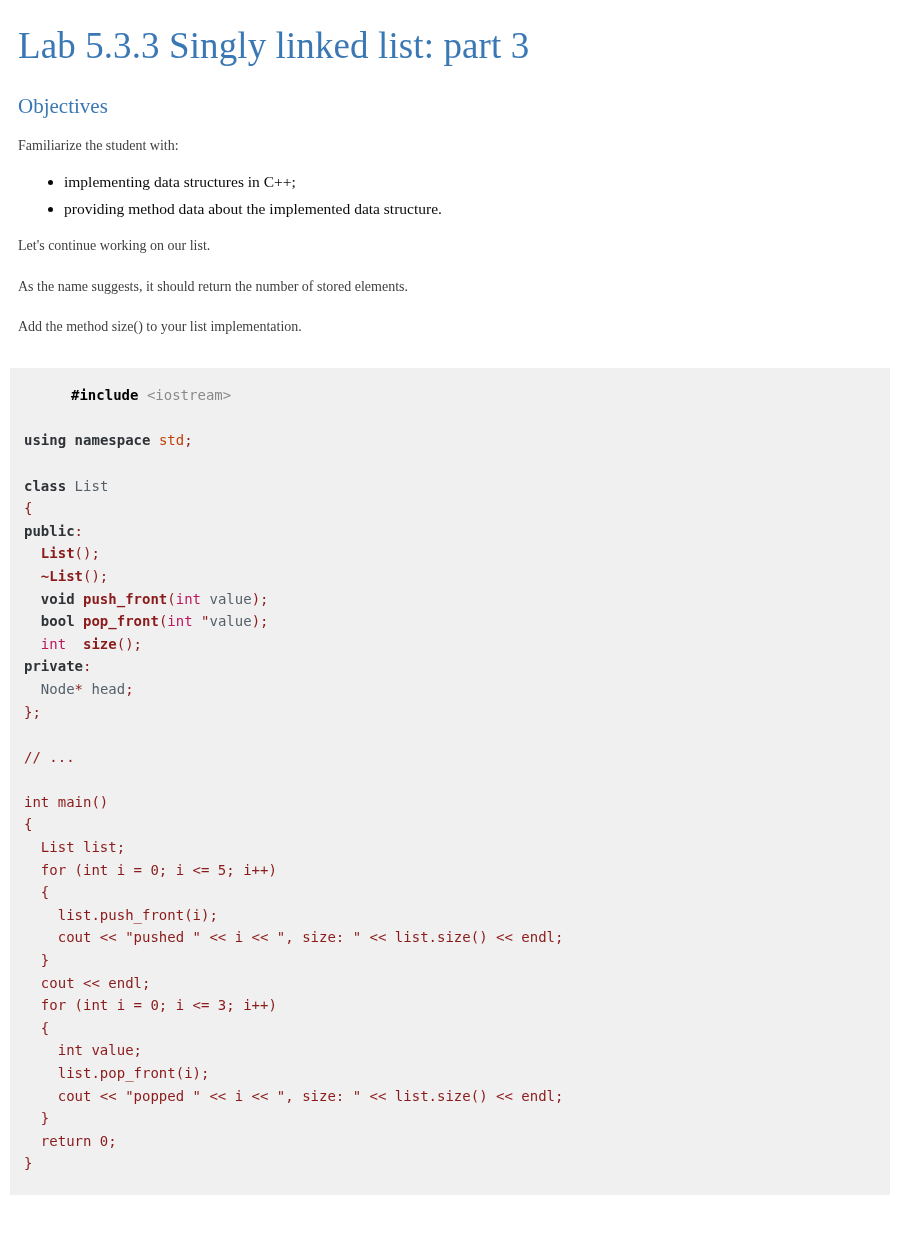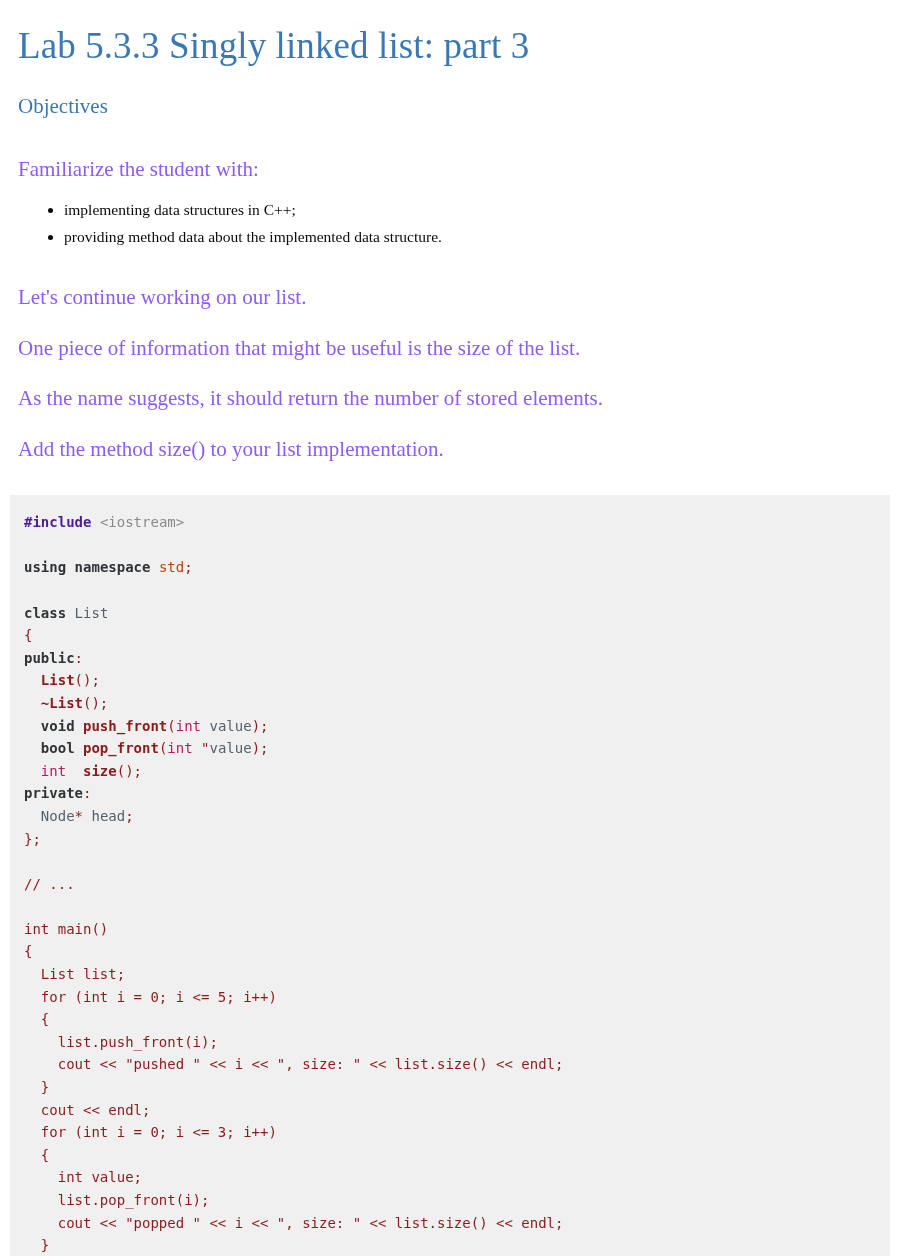--- a/index.html
+++ b/index.html
@@ -40,24 +40,24 @@
     font-size: 21px;
     font-weight: normal;
     color: #3a78b5;
     margin: 22px 0 0 0;
     line-height: 1.35;
   }
   h2.section-title.scenario {
     margin-top: 24px;
   }
   p.body-text {
-    font-size: 21px;
+    font-size: 14px;
     line-height: 1.45;
-    margin: 34px 0 0 0;
-    color: #8b5cf6;
+    margin: 16px 0 0 0;
+    color: #404040;
   }
   p.body-text.tight {
     margin-top: 20px;
   }
   ul.bullets {
     margin: 14px 0 14px 0;
     padding-left: 46px;
     list-style-type: disc;
   }
   ul.bullets li {
@@ -81,21 +81,21 @@
     font-family: "DejaVu Sans Mono", "Liberation Mono", monospace;
     font-size: 14px;
     line-height: 22.6px;
     white-space: pre;
     color: #8b1a1a;
     tab-size: 2;
   }
   pre.code .ln { display: block; min-height: 22.6px; }
 
   
-  .tok-pre   { color: #4c1d95; font-weight: bold; }   
+  .tok-pre   { color: #000000; font-weight: bold; margin-left: 47px; }   
   .tok-inc   { color: #8a8a8a; }                      
   .tok-kw    { color: #2f3337; font-weight: bold; }   
   .tok-ns    { color: #c2410c; }                      
   .tok-type  { color: #55606a; }                      
   .tok-fn    { color: #8b1a1a; font-weight: bold; }   
   .tok-ity   { color: #be185d; }                      
   .tok-plain { color: #8b1a1a; }                      
   .tok-cmt   { color: #8b1a1a; }                      
 </style>
 </head>
@@ -110,21 +110,20 @@
 
     <p class="body-text">Familiarize the student with:</p>
 
     <ul class="bullets">
       <li>implementing data structures in C++;</li>
       <li>providing method data about the implemented data structure.</li>
     </ul>
 
 
     <p class="body-text">Let's continue working on our list.</p>
-    <p class="body-text tight">One piece of information that might be useful is the size of the list.</p>
     <p class="body-text tight">As the name suggests, it should return the number of stored elements.</p>
     <p class="body-text tight">Add the method size() to your list implementation.</p>
   </div>
 
   <div class="code-block">
     <pre class="code" id="code-pre"><span class="ln"><span class="tok-pre">#include</span> <span class="tok-inc">&lt;iostream&gt;</span></span><span class="ln"> </span><span class="ln"><span class="tok-kw">using</span> <span class="tok-kw">namespace</span> <span class="tok-ns">std</span><span class="tok-plain">;</span></span><span class="ln"> </span><span class="ln"><span class="tok-kw">class</span> <span class="tok-type">List</span></span><span class="ln"><span class="tok-plain">{</span></span><span class="ln"><span class="tok-kw">public</span><span class="tok-plain">:</span></span><span class="ln">  <span class="tok-fn">List</span><span class="tok-plain">();</span></span><span class="ln">  <span class="tok-fn">~List</span><span class="tok-plain">();</span></span><span class="ln">  <span class="tok-kw">void</span> <span class="tok-fn">push_front</span><span class="tok-plain">(</span><span class="tok-ity">int</span> <span class="tok-type">value</span><span class="tok-plain">);</span></span><span class="ln">  <span class="tok-kw">bool</span> <span class="tok-fn">pop_front</span><span class="tok-plain">(</span><span class="tok-ity">int</span> <span class="tok-plain">"</span><span class="tok-type">value</span><span class="tok-plain">);</span></span><span class="ln">  <span class="tok-ity">int</span>  <span class="tok-fn">size</span><span class="tok-plain">();</span></span><span class="ln"><span class="tok-kw">private</span><span class="tok-plain">:</span></span><span class="ln">  <span class="tok-type">Node</span><span class="tok-plain">*</span> <span class="tok-type">head</span><span class="tok-plain">;</span></span><span class="ln"><span class="tok-plain">};</span></span><span class="ln"> </span><span class="ln"><span class="tok-cmt">// ...</span></span><span class="ln"> </span><span class="ln"><span class="tok-plain">int main()</span></span><span class="ln"><span class="tok-plain">{</span></span><span class="ln"><span class="tok-plain">  List list;</span></span><span class="ln"><span class="tok-plain">  for (int i = 0; i &lt;= 5; i++)</span></span><span class="ln"><span class="tok-plain">  {</span></span><span class="ln"><span class="tok-plain">    list.push_front(i);</span></span><span class="ln"><span class="tok-plain">    cout &lt;&lt; "pushed " &lt;&lt; i &lt;&lt; ", size: " &lt;&lt; list.size() &lt;&lt; endl;</span></span><span class="ln"><span class="tok-plain">  }</span></span><span class="ln"><span class="tok-plain">  cout &lt;&lt; endl;</span></span><span class="ln"><span class="tok-plain">  for (int i = 0; i &lt;= 3; i++)</span></span><span class="ln"><span class="tok-plain">  {</span></span><span class="ln"><span class="tok-plain">    int value;</span></span><span class="ln"><span class="tok-plain">    list.pop_front(i);</span></span><span class="ln"><span class="tok-plain">    cout &lt;&lt; "popped " &lt;&lt; i &lt;&lt; ", size: " &lt;&lt; list.size() &lt;&lt; endl;</span></span><span class="ln"><span class="tok-plain">  }</span></span><span class="ln"><span class="tok-plain">  return 0;</span></span><span class="ln"><span class="tok-plain">}</span></span></pre>
   </div>
 </div>
 
 </body></html>

